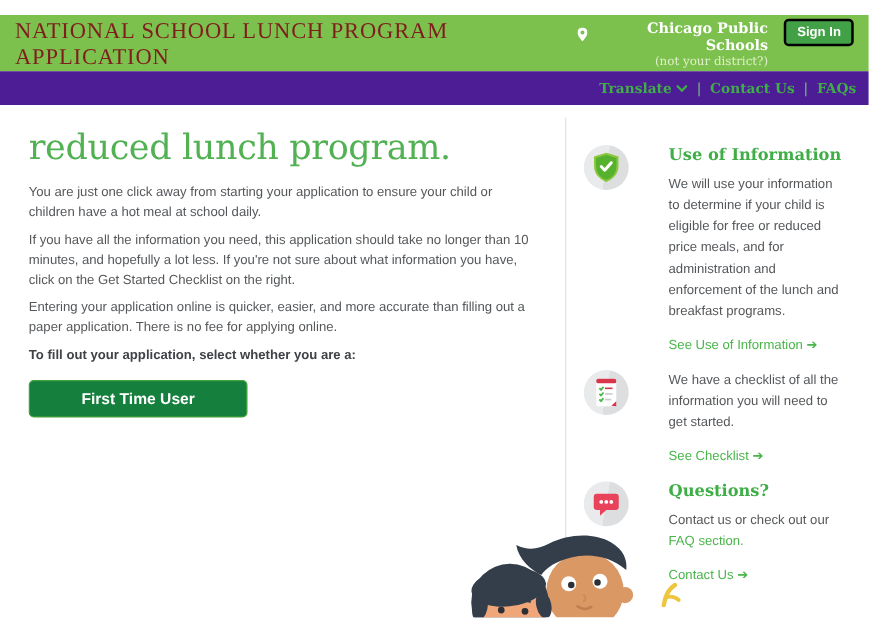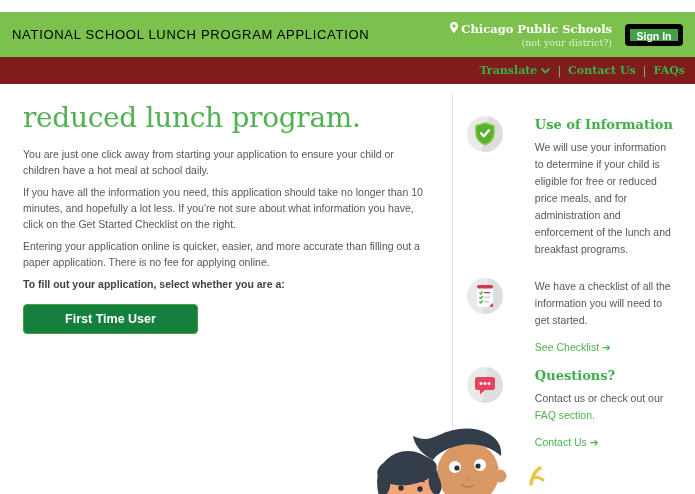--- a/index.html
+++ b/index.html
@@ -9,35 +9,35 @@
     position:relative; font-family:"Liberation Sans", sans-serif;
   }
   .top-gap { height:12px; background:#ffffff; }
 
   
   .topbar {
     height:45px; background:#7cc04d; display:flex; align-items:center;
     justify-content:space-between; padding:0 12px;
   }
   .topbar-title {
-    font-family:Liberation Sans, sans-serif; font-size:13px; letter-spacing:.7px;
-    color:#000000; font-weight:400;
-  }
-  .topbar-right { display:flex; align-items:center; gap:13px; }
+    font-family:Liberation Serif, serif; font-size:18px; letter-spacing:.7px;
+    color:#7f1d1d; font-weight:400;
+  }
+  .topbar-right { display:flex; gap:13px; }
   .district { text-align:right; font-family:"DejaVu Serif", serif; color:#fff; }
   .district-name { font-size:11.5px; font-weight:bold; display:flex; align-items:center; gap:3px; justify-content:flex-end; }
   .district-note { font-size:9.5px; color:#e0f0c8; display:block; margin-top:1px; text-decoration:none; cursor:pointer; }
   .signin-btn {
-    width:58px; height:22px; background:#42a146; border:5px solid #000000; border-radius:4px;
+    width:58px; height:22px; background:#42a146; border:2px solid #000000; border-radius:4px;
     color:#fff; font-family:"Liberation Sans", sans-serif; font-size:10.5px; font-weight:bold; cursor:pointer;
   }
 
   
   .utilbar {
-    height:27px; background:#7f1d1d; display:flex; align-items:center;
+    height:27px; background:#4c1d95; display:flex; align-items:center;
     justify-content:flex-end; padding:0 10px; gap:7px;
     font-family:"DejaVu Serif", serif; font-weight:bold; font-size:11px; color:#3fae47;
   }
   .utilbar a { color:#3fae47; text-decoration:none; display:flex; align-items:center; gap:4px; cursor:pointer; }
   .utilbar .sep { color:#7cc47c; font-weight:normal; }
   .chev { display:inline-block; }
 
   
   .content { display:flex; align-items:flex-start; }
   .intro { width:457px; padding:15px 28px 0 23px; }
@@ -133,20 +133,21 @@
     <div class="side-item">
       <div class="icon-circle">
         <svg width="22" height="24" viewBox="0 0 22 24">
           <path d="M11 1 L20 3.8 V10.5 C20 16.8 15.6 21 11 22.8 C6.4 21 2 16.8 2 10.5 V3.8 Z" fill="#56b22e" stroke="#8dc63f" stroke-width="1.6"></path>
           <path d="M7 11.2l2.8 3 5.2-6" stroke="#ffffff" stroke-width="2.4" fill="none" stroke-linecap="round" stroke-linejoin="round"></path>
         </svg>
       </div>
       <div class="side-body">
         <div class="side-title">Use of Information</div>
         <p class="side-text">We will use your information to determine if your child is eligible for free or reduced price meals, and for administration and enforcement of the lunch and breakfast programs.</p>
+        <a class="side-link"><span>See Use of Information</span> <span class="arrow">➔</span></a>
       </div>
     </div>
 
     <div class="side-item">
       <div class="icon-circle">
         <svg width="20" height="24" viewBox="0 0 20 24">
           <rect x="2" y="1" width="16" height="22" rx="1.5" fill="#ffffff"></rect>
           <rect x="2" y="1" width="16" height="3.6" rx="1.5" fill="#d8374b"></rect>
           <path d="M4.5 8.5l1.3 1.4 2-2.4" stroke="#4ab54a" stroke-width="1.4" fill="none"></path>
           <rect x="9" y="8" width="6" height="1.3" fill="#d8374b"></rect>

